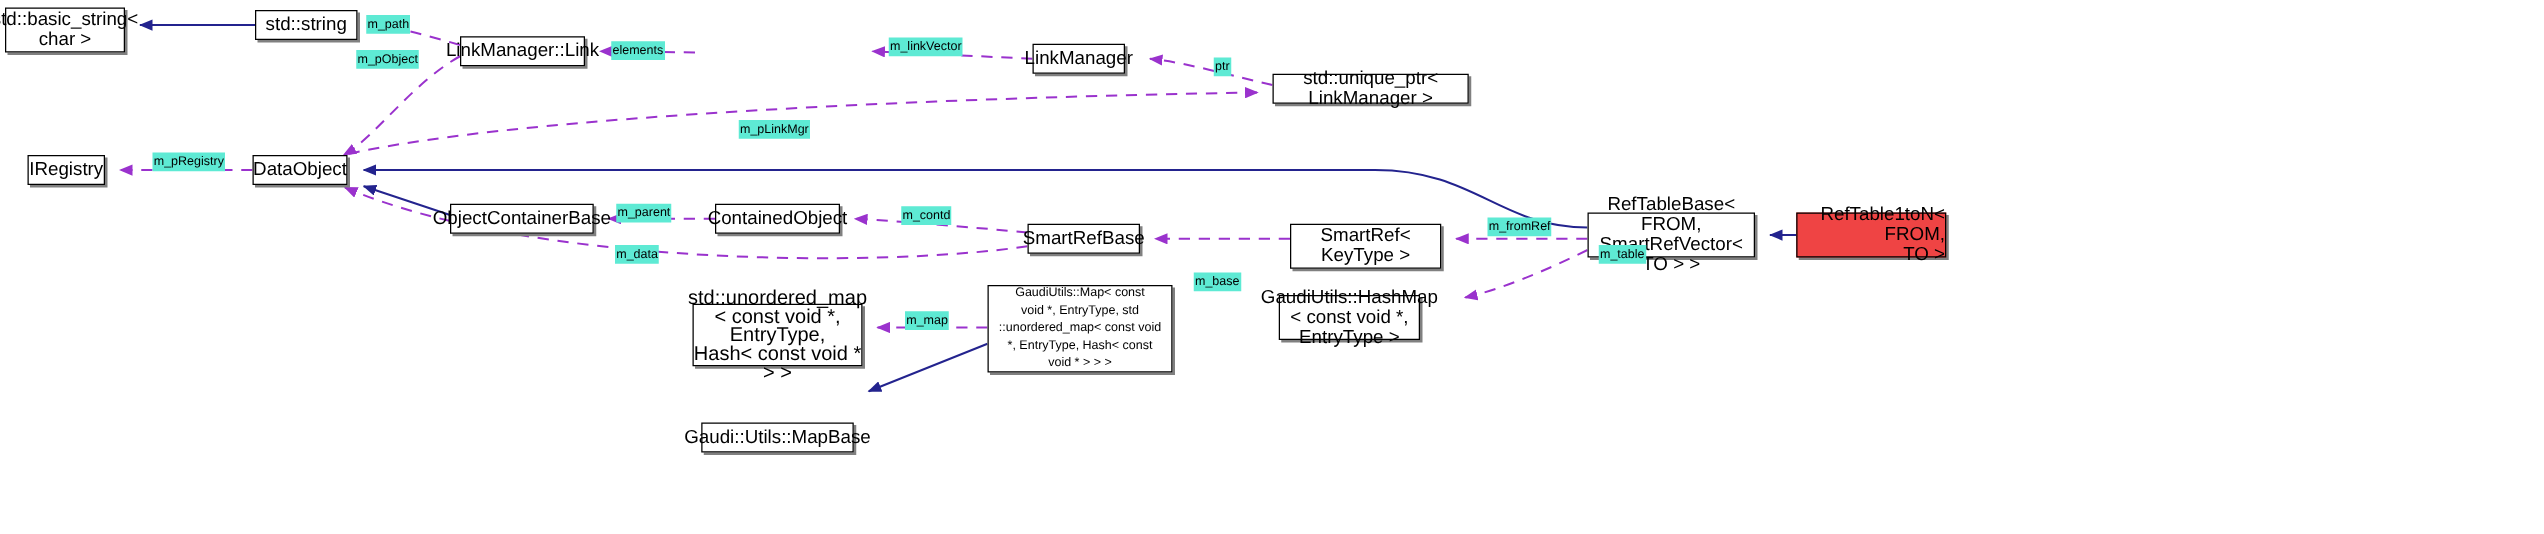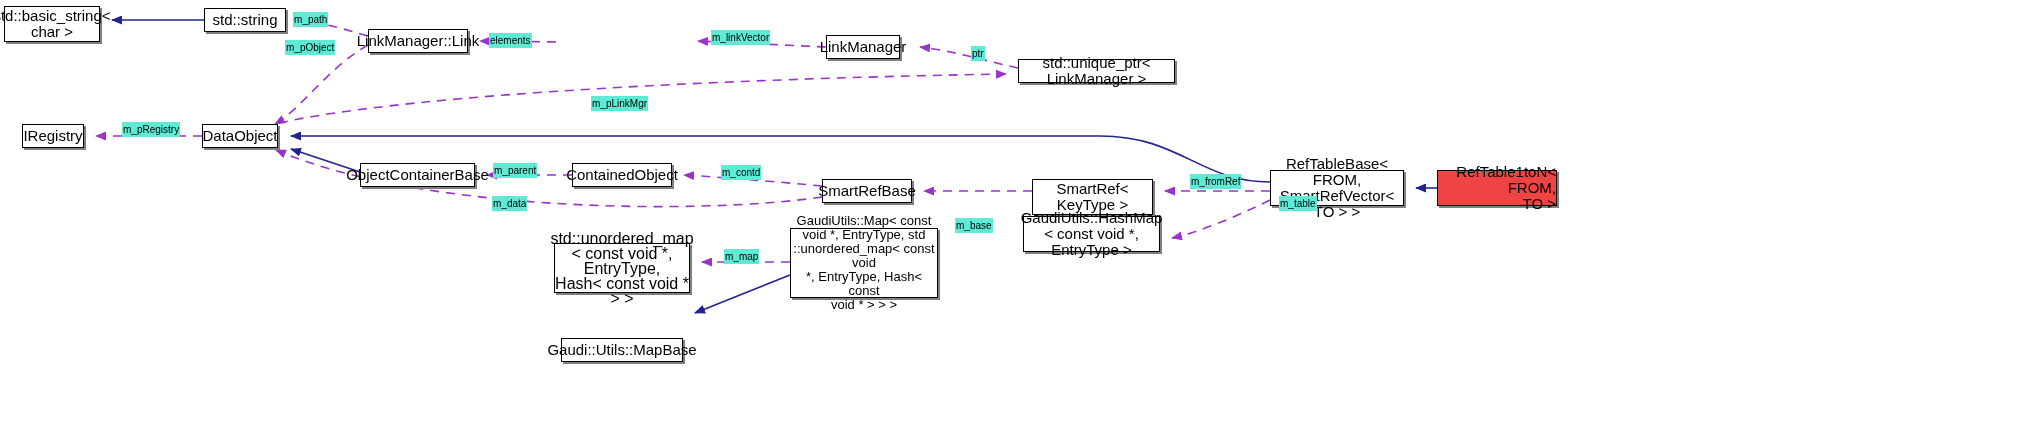--- a/index.html
+++ b/index.html
@@ -124,24 +124,24 @@
   <div class="node shadow" style="left:822px; top:179px; width:90px; height:24px;">SmartRefBase</div>
 
   <div class="node shadow" style="left:1032px; top:179px; width:121px; height:36px;">SmartRef&lt; KeyType &gt;</div>
 
   <div class="node shadow" style="left:1270px; top:170px; width:134px; height:36px;">RefTableBase&lt; FROM,
 SmartRefVector&lt; TO &gt; &gt;</div>
 
   <div class="node shadow highlight" style="left:1437px; top:170px; width:120px; height:36px;">RefTable1toN&lt; FROM,
 TO &gt;</div>
 
-  <div class="node shadow" style="left:1023px; top:216px; width:137px; height:36px;">GaudiUtils::HashMap
+  <div class="node shadow" style="left:1023px; top:236px; width:113px; height:36px;">GaudiUtils::HashMap
 &lt; const void *, EntryType &gt;</div>
 
-  <div class="node shadow" style="left:790px; top:228px; width:148px; height:70px; font-size:13px; line-height:14px;">GaudiUtils::Map&lt; const
+  <div class="node shadow" style="left:790px; top:228px; width:148px; height:70px; font-size:10px; line-height:14px;">GaudiUtils::Map&lt; const
 void *, EntryType, std
 ::unordered_map&lt; const void
 *, EntryType, Hash&lt; const
 void * &gt; &gt; &gt;</div>
 
   <div class="node shadow" style="left:554px; top:243px; width:136px; height:50px; font-size:16px; line-height:15px;">std::unordered_map
 &lt; const void *, EntryType,
 Hash&lt; const void * &gt; &gt;</div>
 
   <div class="node shadow" style="left:561px; top:303px; width:122px; height:24px;margin-top:35px;">Gaudi::Utils::MapBase</div>

